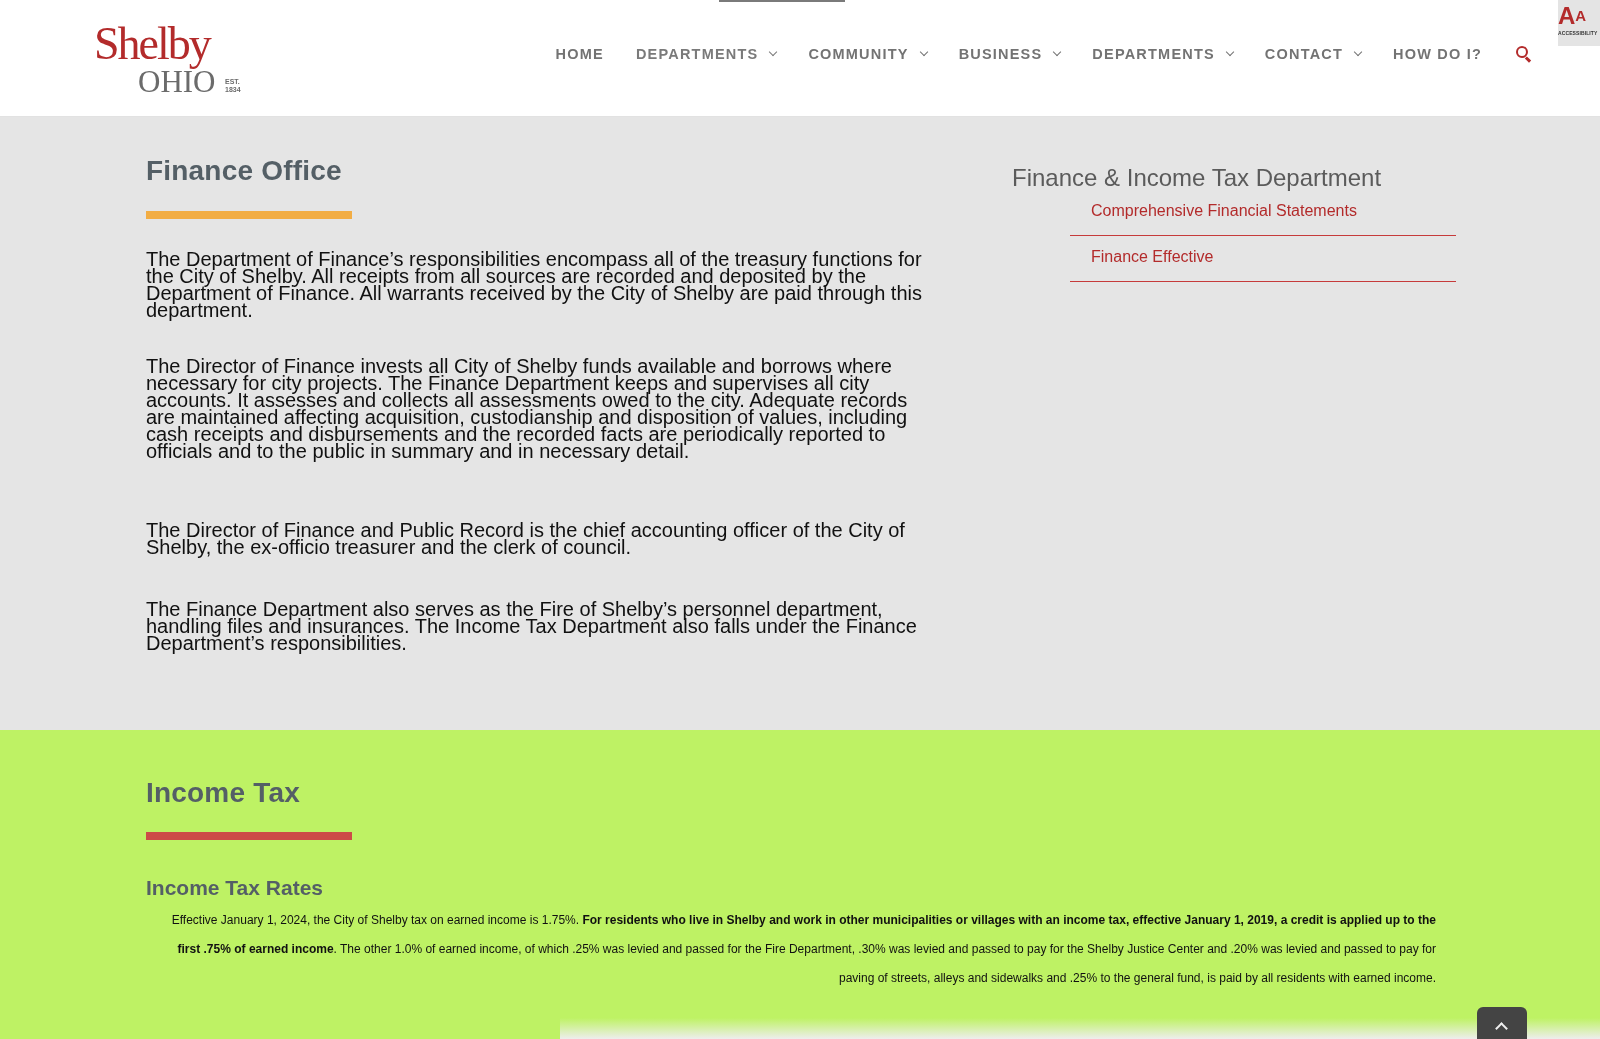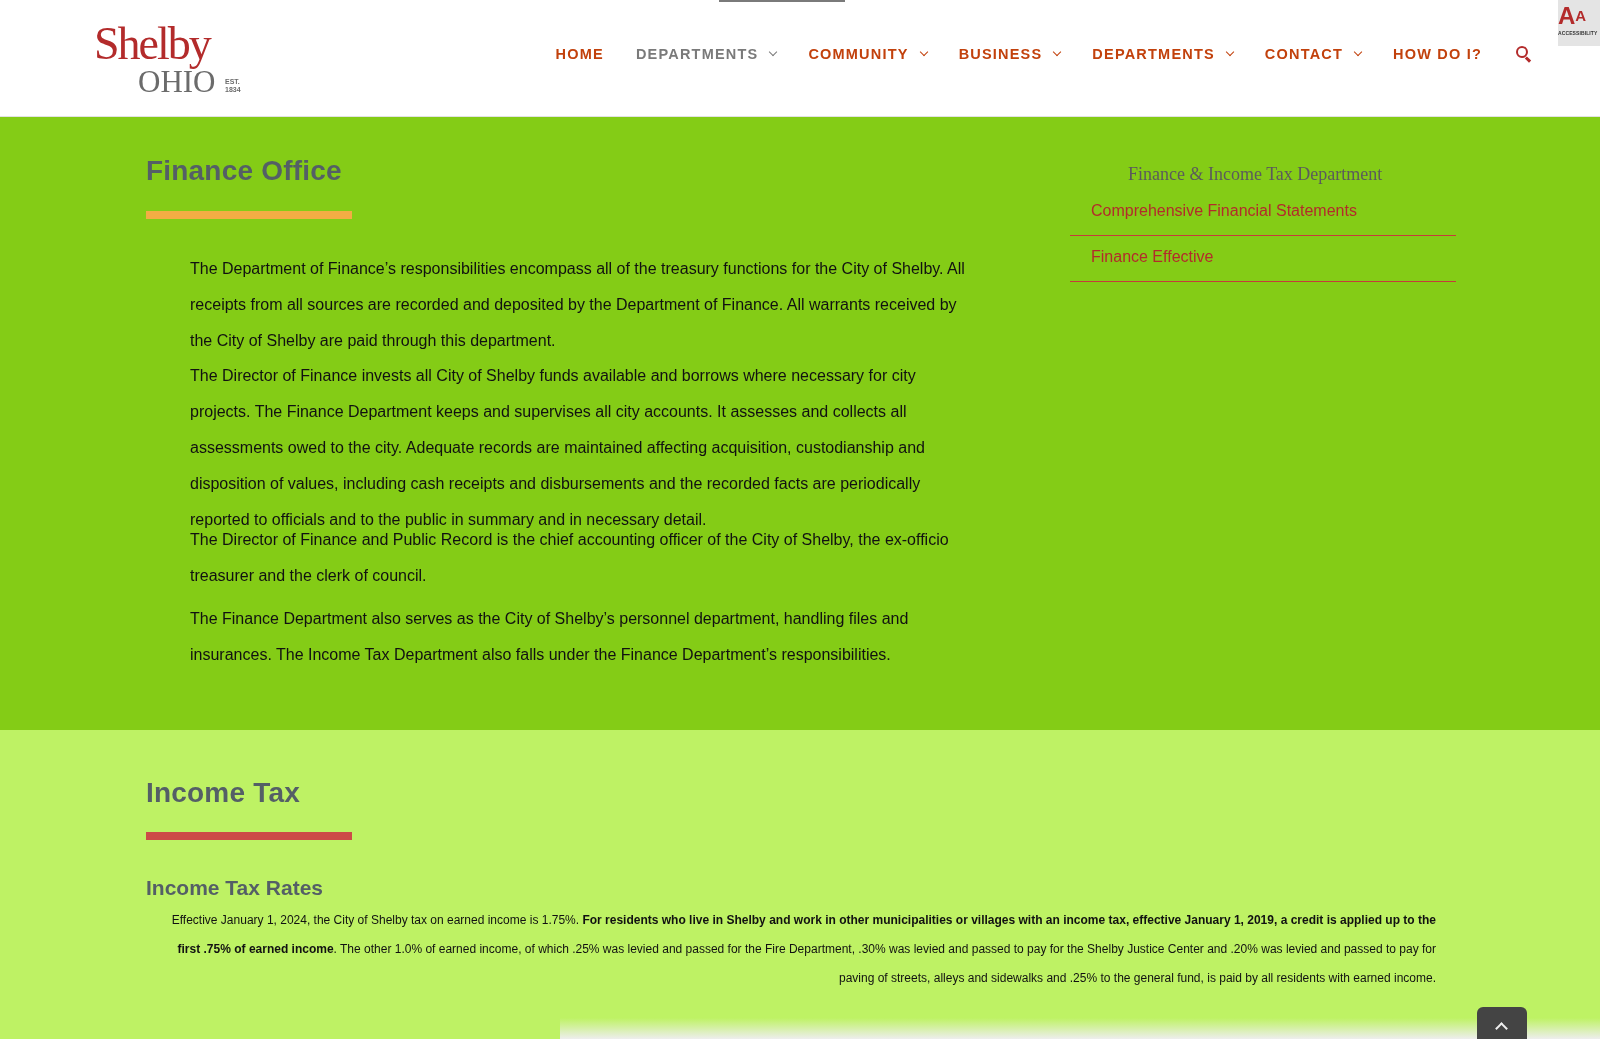--- a/index.html
+++ b/index.html
@@ -7,40 +7,40 @@
   body { font-family: "Liberation Sans", sans-serif; color: #111; position: relative; }
 
   
   .header { position: absolute; left: 0; top: 0; width: 1600px; height: 117px; background: #fff; border-bottom: 1px solid #e2e2e2; }
   .logo { position: absolute; left: 94px; top: 14px; width: 160px; height: 84px; }
   .logo .shelby { position: absolute; left: 0; top: 0; font-family: "Liberation Serif", serif; font-size: 46px; color: #b32b2b; letter-spacing: -2px; line-height: 60px; }
   .logo .ohio { position: absolute; left: 44px; top: 52px; font-family: Liberation Serif, serif; font-size: 31px; color: #6b6b6b; letter-spacing: 0px; line-height: 32px; }
   .logo .est { position: absolute; left: 131px; top: 64px; font-size: 7px; color: #6b6b6b; line-height: 8px; font-weight: bold; }
 
   .nav { position: absolute; top: 46px; right: 68px; display: flex; align-items: center; }
-  .nav-item { display: flex; align-items: center; font-size: 14.5px; font-weight: bold; letter-spacing: 1.2px; color: #c2410c; margin-left: 32px; white-space: nowrap; cursor: pointer; position: relative; }
+  .nav-item { display: flex; align-items: center; font-size: 14.5px; font-weight: bold; letter-spacing: 1.2px; color: #737373; margin-left: 32px; white-space: nowrap; cursor: pointer; position: relative; }
   .nav-item.active { color: #7a7a7a; }
   .nav-item .chev { display: inline-block; width: 6px; height: 6px; border-right: 1.6px solid currentColor; border-bottom: 1.6px solid currentColor; transform: rotate(45deg); margin-left: 12px; margin-top: -4px; }
   .active-bar { position: absolute; left: 719px; top: 0; width: 126px; height: 2px; background: #7a7a7a; }
   .search-icon { margin-left: 34px; width: 16px; height: 16px; position: relative; cursor: pointer; }
   .search-icon .ring { position: absolute; left: 0; top: 0; width: 12px; height: 12px; border: 2.4px solid #b32b2b; border-radius: 50%; }
   .search-icon .handle { position: absolute; left: 10px; top: 10px; width: 6px; height: 2.6px; background: #b32b2b; transform: rotate(45deg); transform-origin: left center; }
 
   .access { position: absolute; left: 1558px; top: 0; width: 42px; height: 46px; background: #e4e4e4; text-align: left; cursor: pointer; }
   .access .aa { font-size: 24px; font-weight: bold; color: #b32b2b; line-height: 28px; padding-top: 2px; }
   .access .aa small { font-size: 15px; vertical-align: top; }
   .access .lbl { font-size: 5px; font-weight: bold; color: #333; letter-spacing: 0.1px; }
 
   
-  .finance { position: absolute; left: 0; top: 117px; width: 1600px; height: 661px; background: #84cc16; }
+  .finance { position: absolute; left: 0; top: 117px; width: 1600px; height: 661px; background: #e5e5e5; }
   .h1 { position: absolute; font-size: 28px; font-weight: bold; color: #545f66; letter-spacing: 0.2px; }
   .underline { position: absolute; height: 8px; }
-  .body-p { position: absolute; left: 146px; width: 790px; font-size: 16px; line-height: 36px; color: #111; margin-left: 44px; }
+  .body-p { position: absolute; left: 146px; width: 790px; font-size: 20px; line-height: 17px; color: #111; }
 
-  .side-title { position: absolute; left: 1128px; top: 47px; font-family: Liberation Serif, serif; font-size: 18px; color: #5b5b5b; }
+  .side-title { position: absolute; left: 1012px; top: 47px; font-family: Liberation Sans, sans-serif; font-size: 24px; color: #5b5b5b; }
   .side-link { position: absolute; left: 1070px; width: 386px; border-bottom: 1.5px solid #c63b3b; height: 46px; cursor: pointer; }
   .side-link span { position: absolute; left: 21px; top: 12px; font-size: 16px; color: #b32b2b; }
 
   
   .income { position: absolute; left: 0; top: 730px; width: 1600px; height: 309px; background: #bef264; }
   .h2 { position: absolute; left: 146px; top: 150px; font-size: 21px; font-weight: bold; color: #545f66; }
   .tax-p { position: absolute; left: 146px; top: 172px; width: 1290px; font-size: 12px; line-height: 28.8px; color: #111; text-align: right; }
   .tax-p b { font-weight: bold; }
 
   .footer-fade { position: absolute; left: 560px; top: 1018px; width: 1040px; height: 21px; background: linear-gradient(180deg, rgba(255,255,255,0) 0%, rgba(238,238,238,1) 100%); }
@@ -101,21 +101,21 @@
   </div>
 </div>
 
 <section class="finance">
   <h1 class="h1" style="left:146px; top:38px;">Finance Office</h1>
   <div class="underline" style="left:146px; top:94px; width:206px; background:#f2ad44;"></div>
 
   <p class="body-p" style="top:134px;">The Department of Finance’s responsibilities encompass all of the treasury functions for the City of Shelby. All receipts from all sources are recorded and deposited by the Department of Finance. All warrants received by the City of Shelby are paid through this department.</p>
   <p class="body-p" style="top:241px;">The Director of Finance invests all City of Shelby funds available and borrows where necessary for city projects. The Finance Department keeps and supervises all city accounts. It assesses and collects all assessments owed to the city. Adequate records are maintained affecting acquisition, custodianship and disposition of values, including cash receipts and disbursements and the recorded facts are periodically reported to officials and to the public in summary and in necessary detail.</p>
   <p class="body-p" style="top:405px;">The Director of Finance and Public Record is the chief accounting officer of the City of Shelby, the ex-officio treasurer and the clerk of council.</p>
-  <p class="body-p" style="top:484px;">The Finance Department also serves as the City of Shelby’s personnel department, handling files and insurances. The Income Tax Department also falls under the Finance Department’s responsibilities.</p>
+  <p class="body-p" style="top:484px;">The Finance Department also serves as the Fire of Shelby’s personnel department, handling files and insurances. The Income Tax Department also falls under the Finance Department’s responsibilities.</p>
 
   <div class="side-title">Finance &amp; Income Tax Department</div>
   <div class="side-link" style="top:73px;">
     <span>Comprehensive Financial Statements</span>
   </div>
   <div class="side-link" style="top:119px;">
     <span>Finance Effective</span>
   </div>
 </section>
 

